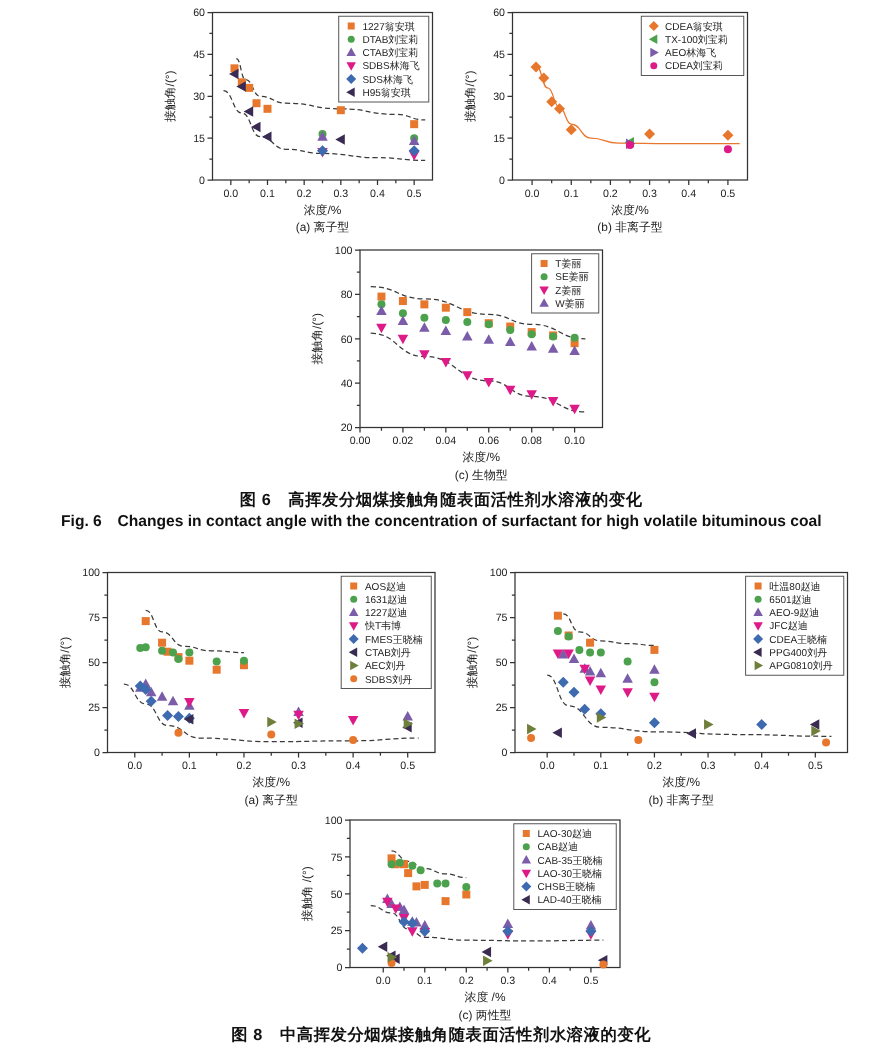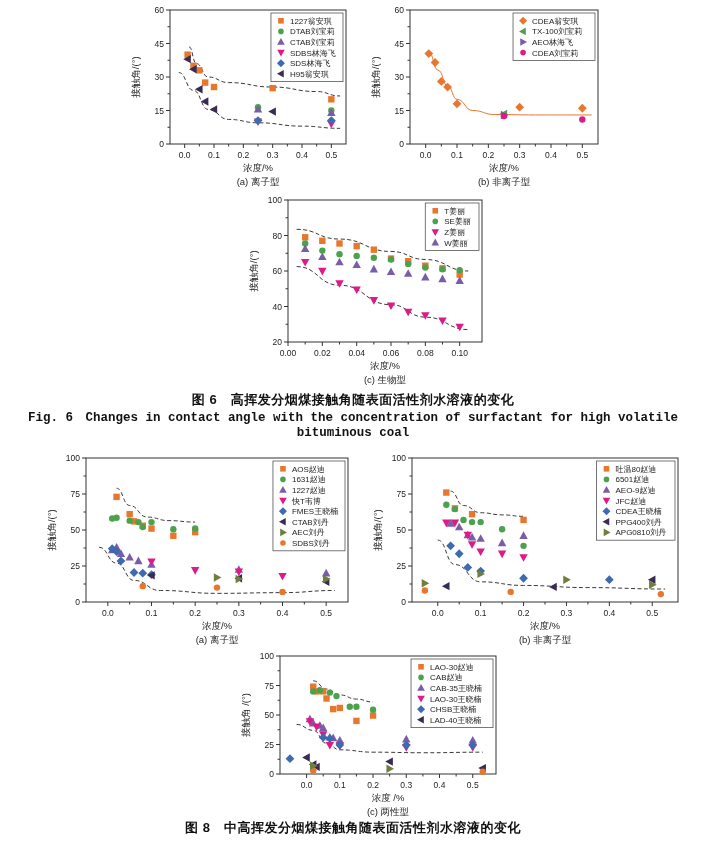--- a/index.html
+++ b/index.html
@@ -3,21 +3,21 @@
 <meta charset="utf-8">
 <style>
   html,body{margin:0;padding:0;background:#ffffff;}
   .page{position:relative;width:706px;height:841px;background:#ffffff;overflow:hidden;
         font-family:"Liberation Sans","DejaVu Sans",sans-serif;}
   .chart{position:absolute;}
   svg text{font-family:"Liberation Sans","DejaVu Sans",sans-serif;fill:#1c1c1c;}
   .cap{position:absolute;left:0;width:706px;text-align:center;margin:0;font-weight:bold;color:#111;}
   .cap-zh{font-size:13px;letter-spacing:0.5px;}
   #fig6-cap-zh{top:391px;}
-  #fig6-cap-en{top:409px;font-family:Liberation Mono, monospace;font-size:12.5px;}
+  #fig6-cap-en{top:409px;font-family:Liberation Sans, sans-serif;font-size:12.5px;}
   #fig7-cap-zh{top:819px;}
 </style>
 </head>
 <body>
 
 <div class="page">
   <section>
     <div class="chart" id="fig6a" style="left: 126px; top: 2px; width: 232px; height: 188px;"><svg width="232" height="188" viewBox="0 0 232 188">
           <rect x="44" y="8" width="176" height="134" fill="none" stroke="#333333" stroke-width="1"></rect>
           <g>

